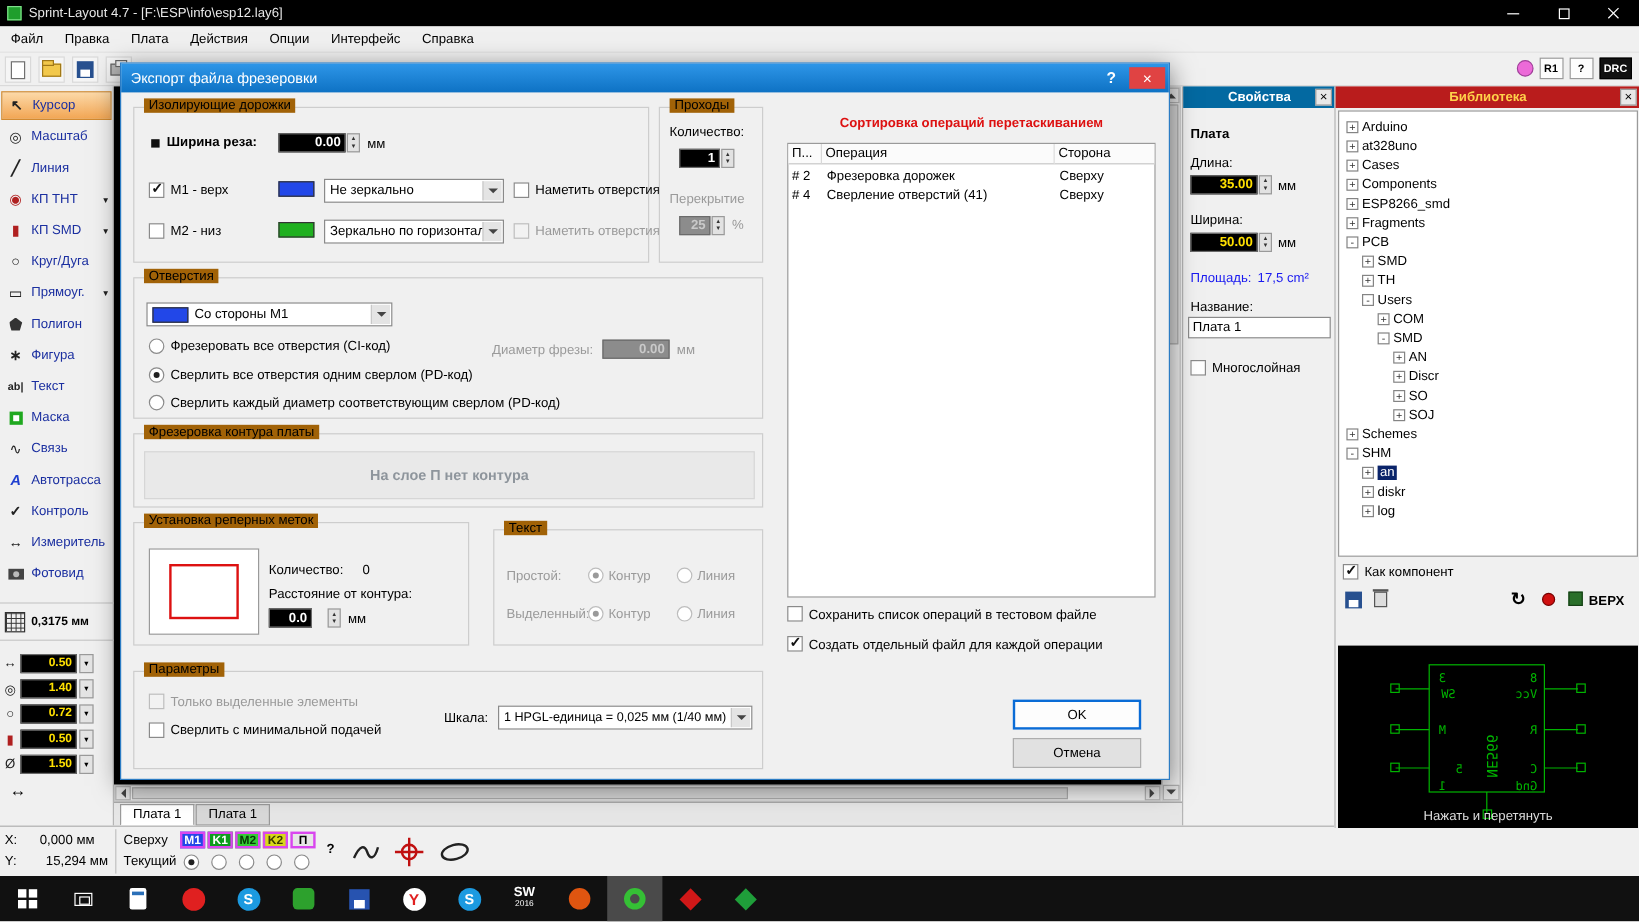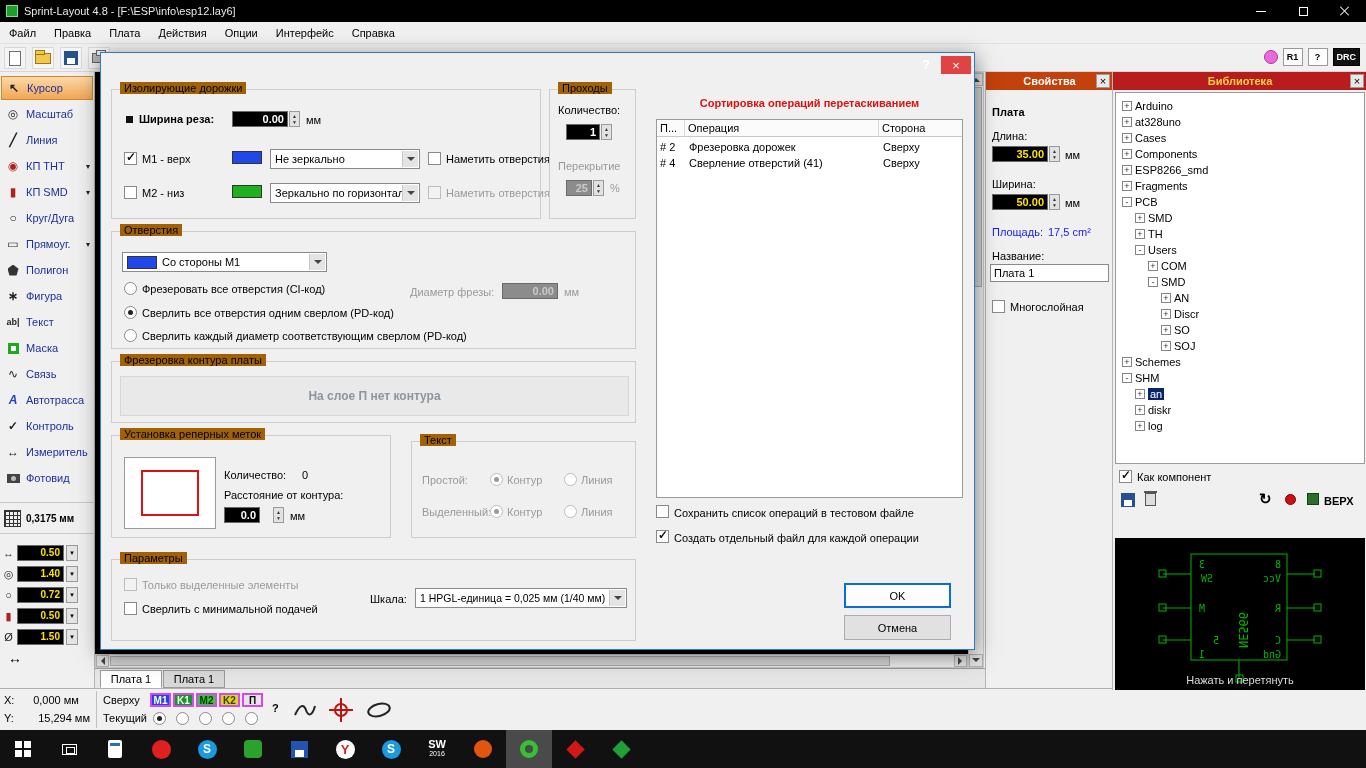--- a/index.html
+++ b/index.html
@@ -126,21 +126,21 @@
   .ops-h{position:absolute;top:0;height:17px;background:#fbfbfb;border-right:1px solid #d8d8d8;border-bottom:1px solid #c8c8c8;padding:2px 3px;font-size:11px;white-space:nowrap;overflow:hidden}
   .ops-c{position:absolute;white-space:nowrap;font-size:11px}
   .sunken{position:absolute;background:#e9e9e9;border:1px solid #d6d6d6;display:flex;align-items:center;justify-content:center}
   .gray-msg{color:#8e959c;font-weight:bold;font-size:12px}
   .fidprev{position:absolute;background:#fff;border:1px solid #9a9a9a}
   .fidrect{position:absolute;border:2px solid #dd1111}
   .bullet{position:absolute;width:7px;height:7px;background:#111}
 
   
   .props{position:absolute;left:985px;top:72px;width:127px;height:616px;background:#f0f0f0;border-left:1px solid #b5b5b5}
-  .p-title{position:absolute;left:0;top:0;width:127px;height:18px;background:#c2410c;color:#fff;font-weight:bold;display:flex;align-items:center;justify-content:center}
+  .p-title{position:absolute;left:0;top:0;width:127px;height:18px;background:#0369a1;color:#fff;font-weight:bold;display:flex;align-items:center;justify-content:center}
   .p-close{position:absolute;right:2px;top:2px;width:14px;height:14px;background:#e8e8e8;color:#000;border:1px solid #9a9a9a;display:flex;align-items:center;justify-content:center;font-size:11px}
   .p-close::before{content:"×"}
   .blue-t{color:#1a1af0}
   .tinput{position:absolute;height:18px;background:#fff;border:1px solid #8a8a8a;font-size:11px;padding:1px 3px;font-family:"Liberation Sans",sans-serif}
 
   
   .lib{position:absolute;left:1112px;top:72px;width:254px;height:618px;background:#f0f0f0;border-left:1px solid #b5b5b5}
   .l-title{position:absolute;left:0;top:0;width:254px;height:18px;background:#b91c1c;color:#ffd24a;font-weight:bold;display:flex;align-items:center;justify-content:center}
   .l-close{position:absolute;right:2px;top:2px;width:14px;height:14px;background:#e8e8e8;color:#000;border:1px solid #9a9a9a;display:flex;align-items:center;justify-content:center}
   .l-close::before{content:"×"}
@@ -193,21 +193,21 @@
   .clock{display:flex;flex-direction:column;align-items:center;line-height:13px;font-size:11px}
   .bubble{width:15px;height:15px;border-radius:50%;background:#2196f3;border:1px solid #bcd}
 </style>
 </head>
 <body>
 
 <div class="screen">
 
   <div class="titlebar">
     <span class="tb-appicon"></span>
-    <span class="tb-title">Sprint-Layout 4.8 - [F:\ESP\info\esp12.lay6]</span>
+    <span class="tb-title">Sprint-Layout 4.7 - [F:\ESP\info\esp12.lay6]</span>
     <div class="wbtns">
       <span class="wbtn">
           <span class="glyph-min"></span>
         </span>
       <span class="wbtn">
           <span class="glyph-max"></span>
         </span>
       <span class="wbtn">
           <span class="glyph-close"></span>
         </span>
@@ -618,20 +618,23 @@
       </span>
     <span class="tsk">
         <span class="dia d-red"></span>
       </span>
     <span class="tsk">
         <span class="dia d-green"></span>
       </span>
   </div>
 
   <div class="dlg">
+    <div class="dlg-title">
+        <span>Экспорт файла фрезеровки</span>
+      </div>
     <span class="dlg-help">?</span>
     <span class="dlg-close"></span>
 
     <div class="grp" style="left:10px;top:36px;width:430px;height:130px">
       <span class="legend">Изолирующие дорожки</span>
       <span class="bullet" style="left:14px;top:26px"></span>
       <span class="lbl" style="left:27px;top:23px;font-weight:bold">Ширина реза:</span>
       <span class="bfield" style="left:120px;top:21px;width:56px">0.00</span>
       <span class="spin" style="left:177px;top:21px"></span>
       <span class="lbl" style="left:194px;top:24px">мм</span>

